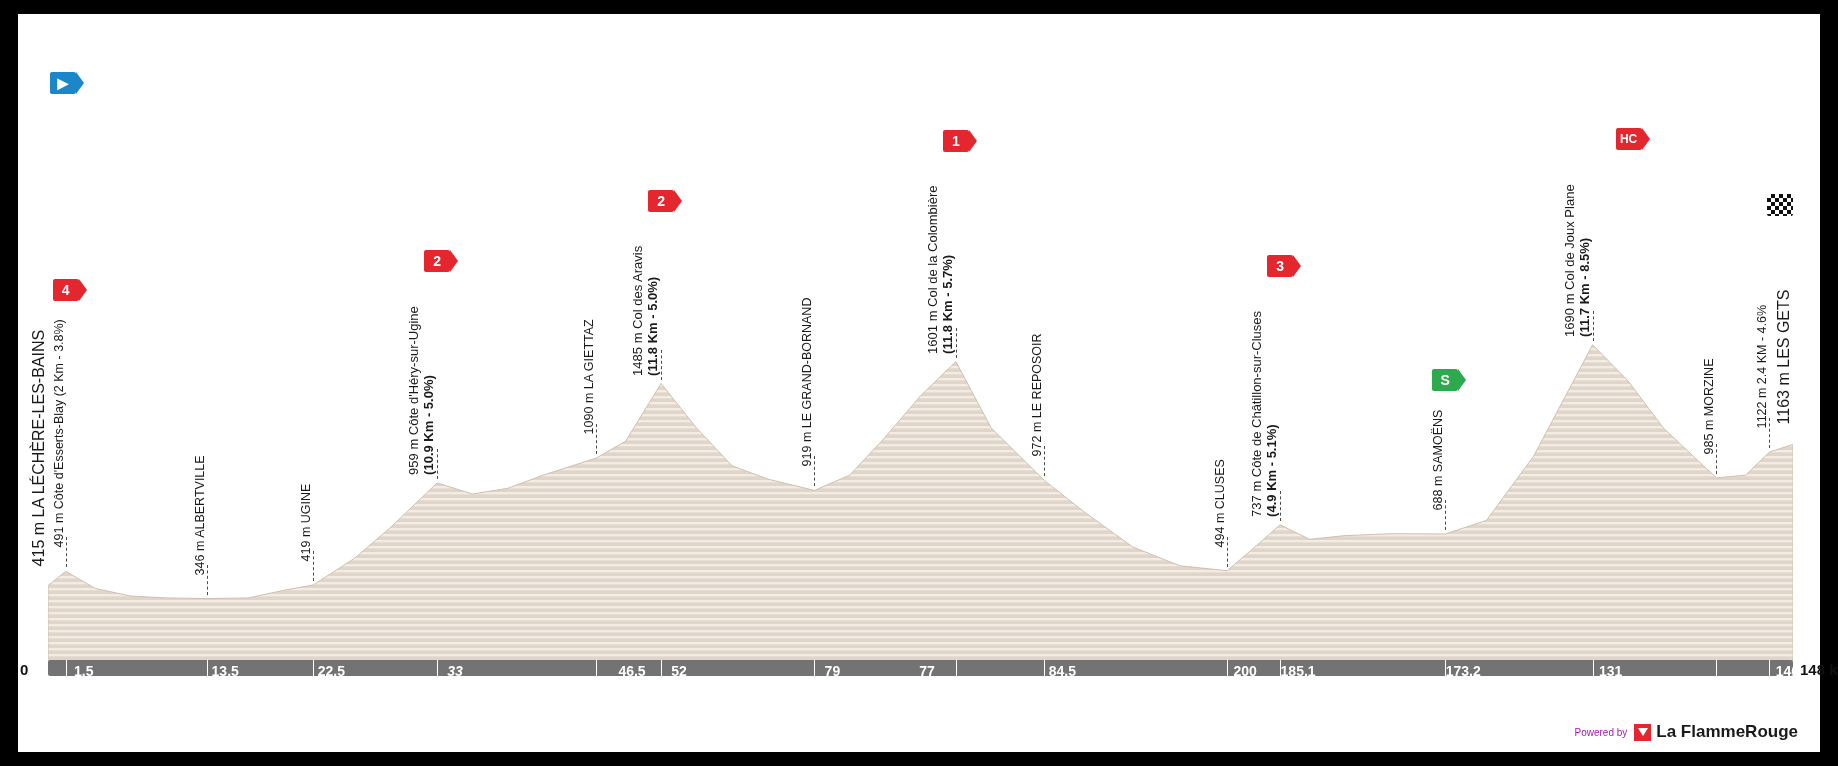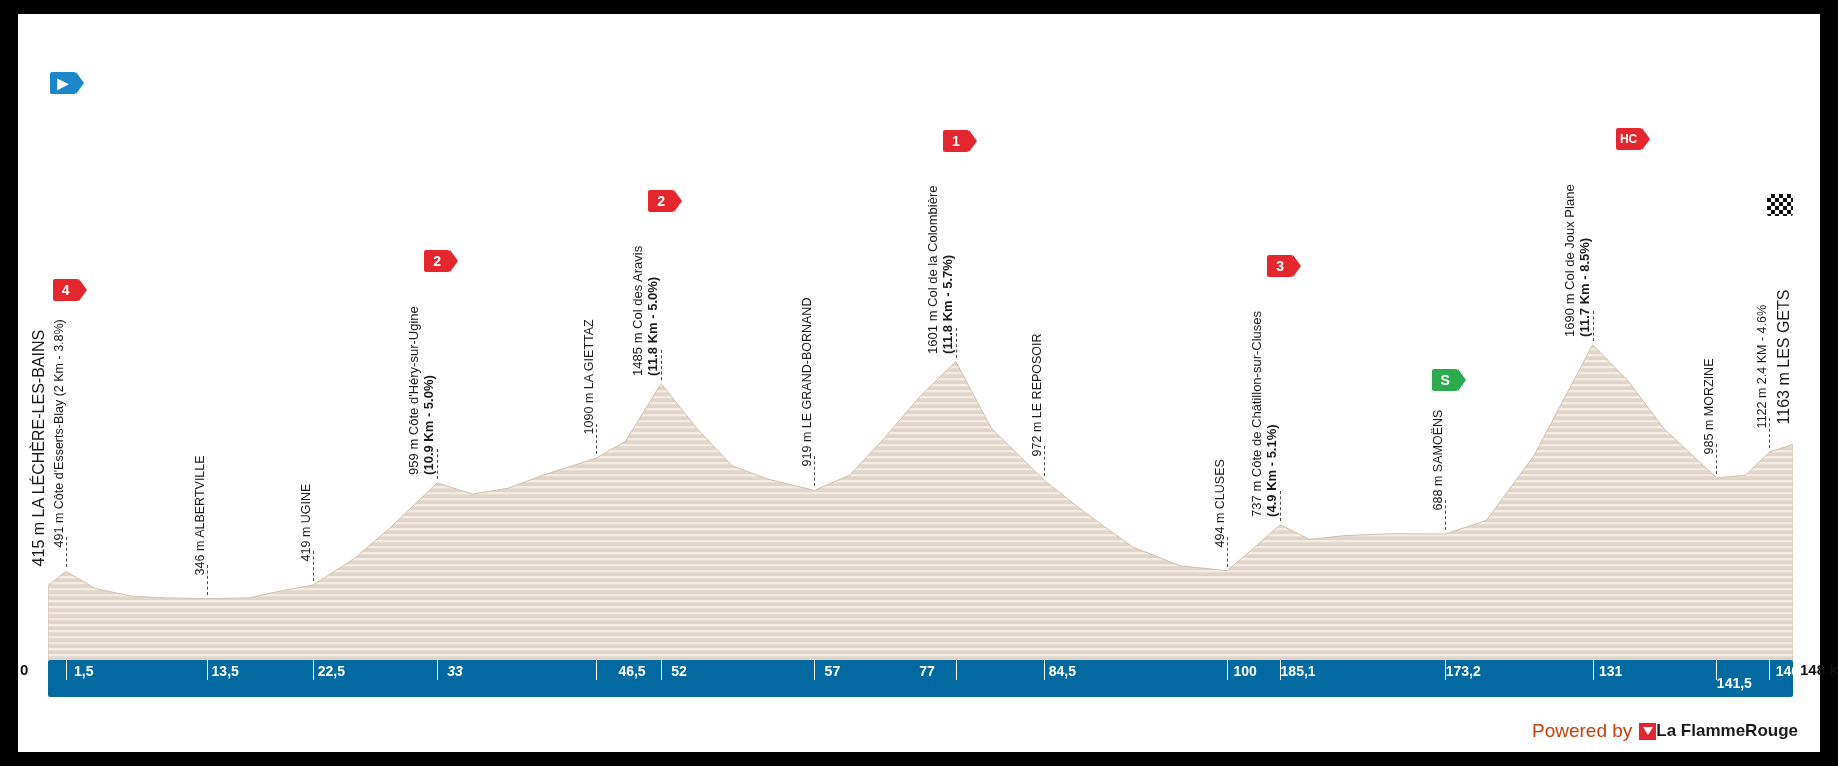--- a/index.html
+++ b/index.html
@@ -42,22 +42,22 @@
     width: 1745px;
     height: 640px;
     display: block;
   }
   
   #axis {
     position: absolute;
     left: 30px;
     top: 646px;
     width: 1745px;
-    height: 37px;
-    background: #0369a1;
+    height: 16px;
+    background: #737373;
     border-radius: 2px;
   }
   .axis-tick {
     position: absolute;
     top: 0;
     height: 20px;
     border-left: 1px solid #ffffff;
   }
   .axis-label {
     position: absolute;
@@ -146,26 +146,27 @@
   
   #footer {
     position: absolute;
     right: 22px;
     bottom: 10px;
     display: flex;
     align-items: center;
     gap: 7px;
   }
   #powered {
-    font-size: 19px;
-    color: #c2410c;
+    font-size: 10px;
+    color: #a21caf;
   }
   #brand {
     display: flex;
     align-items: center;
+    gap: 5px;
     font-size: 17px;
     font-weight: bold;
     color: #1a1a1a;
   }
   #brand .mark {
     display: inline-block;
     width: 17px;
     height: 17px;
     background: #e4272f;
     position: relative;
@@ -255,27 +256,27 @@
         <div class="axis-label" style="left: 177.2px;">13,5</div>
         <div class="axis-tick" style="left: 265.3px;"></div>
         <div class="axis-label" style="left: 283.3px;">22,5</div>
         <div class="axis-tick" style="left: 389.1px;"></div>
         <div class="axis-label" style="left: 407.1px; font-style: italic;">33</div>
         <div class="axis-tick" style="left: 548.3px;"></div>
         <div class="axis-label" style="left: 584px;">46,5</div>
         <div class="axis-tick" style="left: 613.1px;"></div>
         <div class="axis-label" style="left: 631.1px;">52</div>
         <div class="axis-tick" style="left: 766.4px;"></div>
-        <div class="axis-label" style="left: 784.4px;">57</div>
+        <div class="axis-label" style="left: 784.4px;">79</div>
         <div class="axis-tick" style="left: 907.9px;"></div>
         <div class="axis-label" style="left: 879px;">77</div>
         <div class="axis-tick" style="left: 996.3px;"></div>
         <div class="axis-label" style="left: 1014.3px;">84,5</div>
         <div class="axis-tick" style="left: 1179.1px;"></div>
-        <div class="axis-label" style="left: 1197.1px;">100</div>
+        <div class="axis-label" style="left: 1197.1px;">200</div>
         <div class="axis-tick" style="left: 1232.1px;"></div>
         <div class="axis-label" style="left: 1250.1px;">185,1</div>
         <div class="axis-tick" style="left: 1397.2px;"></div>
         <div class="axis-label" style="left: 1415.2px;">173,2</div>
         <div class="axis-tick" style="left: 1544.6px;"></div>
         <div class="axis-label" style="left: 1562.6px;">131</div>
         <div class="axis-tick" style="left: 1668.4px;"></div>
         <div class="axis-label" style="left: 1686.4px; margin-top: 12px;">141,5</div>
         <div class="axis-tick" style="left: 1721.4px;"></div>
         <div class="axis-label" style="left: 1739.4px;">146</div>

